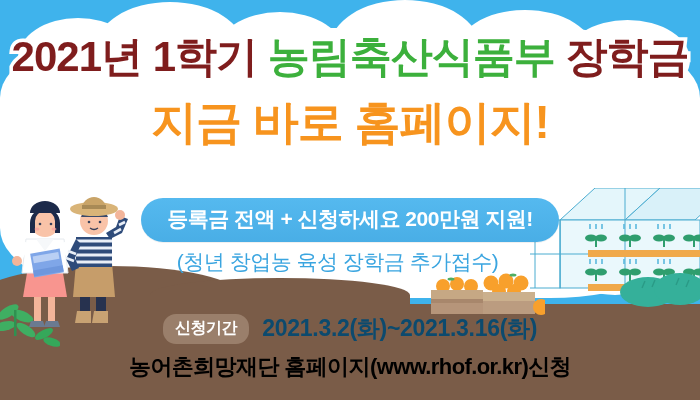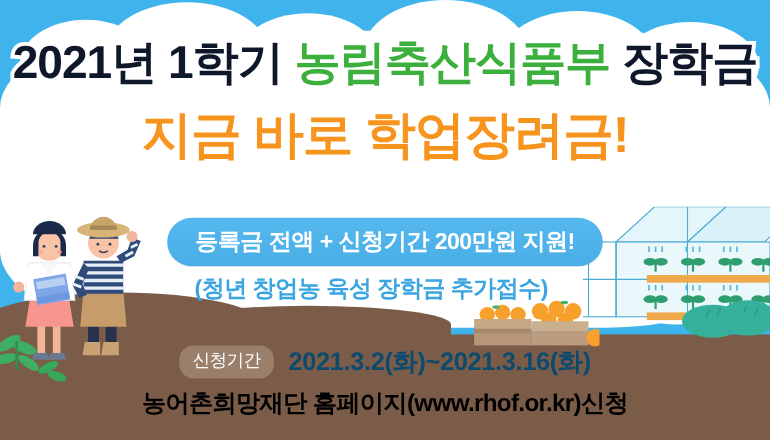--- a/index.html
+++ b/index.html
@@ -41,50 +41,50 @@
   .headline{
     position:absolute;left:0;top:28px;width:700px;text-align:center;
     z-index:20;pointer-events:none;
   }
   .line1{
     font-size:42px;font-weight:bold;letter-spacing:-1px;white-space:nowrap;
     line-height:58px;
     -webkit-text-stroke:7px #ffffff;paint-order:stroke fill;
   }
   .line1 .seg{ -webkit-text-stroke:7px #ffffff; paint-order:stroke fill;}
-  .c-blue{color:#0f172a;}
+  .c-blue{color:#7f1d1d;}
   .c-green{color:#3cb03c;}
   .line2{
     margin-top:6px;font-size:46px;font-weight:bold;letter-spacing:-1px;
     color:#f7941e;line-height:60px;white-space:nowrap;
     -webkit-text-stroke:8px #ffffff;paint-order:stroke fill;
   }
 
   
   .pill-row{position:absolute;left:0;top:198px;width:700px;text-align:center;z-index:22;}
   .pill{
     display:inline-block;padding:7px 26px 9px;border-radius:22px;
     background:linear-gradient(180deg,#55b9ef 0%,#49aee6 100%);
     color:#ffffff;font-size:21px;font-weight:bold;letter-spacing:-0.5px;
     white-space:nowrap;box-shadow:0 1px 0 rgba(0,0,0,.06);
   }
   .subnote{
     position:absolute;left:0;top:248px;width:675px;text-align:center;z-index:22;
-    color:#3aa5e0;font-size:21px;font-weight:bold;letter-spacing:-0.5px;white-space:nowrap;
+    color:#3aa5e0;font-size:21px;font-weight:normal;letter-spacing:-0.5px;white-space:nowrap;
   }
 
   
   .period-row{
     position:absolute;left:0;top:313px;width:700px;text-align:center;z-index:25;
     white-space:nowrap;
   }
   .badge{
     display:inline-block;vertical-align:middle;
     background:#9a7f6b;color:#ffffff;border-radius:13px;
-    padding:4px 12px 5px;font-size:16px;font-weight:normal;letter-spacing:-0.5px;
+    padding:4px 12px 5px;font-size:16px;font-weight:bold;letter-spacing:-0.5px;
   }
   .period-text{
     display:inline-block;vertical-align:middle;margin-left:9px;
     color:#0c4a6e;font-size:23px;font-weight:bold;letter-spacing:-0.3px;
   }
   .site-row{
     position:absolute;left:0;top:352px;width:700px;text-align:center;z-index:25;
     color:#000000;font-size:22px;font-weight:bold;letter-spacing:-0.6px;white-space:nowrap;
   }
 
@@ -355,25 +355,25 @@
       </g>
     </svg>
   </div>
 
   <div class="headline">
     <div class="line1">
       <span class="seg c-blue">2021년 1학기</span>
       <span class="seg c-green">농림축산식품부</span>
       <span class="seg c-blue">장학금</span>
     </div>
-    <div class="line2">지금 바로 학업장려금!</div>
+    <div class="line2">지금 바로 홈페이지!</div>
   </div>
 
   <div class="pill-row">
-    <span class="pill">등록금 전액 + 신청기간 200만원 지원!</span>
+    <span class="pill">등록금 전액 + 신청하세요 200만원 지원!</span>
   </div>
   <div class="subnote">(청년 창업농 육성 장학금 추가접수)</div>
 
   <div class="period-row">
     <span class="badge">신청기간</span>
     <span class="period-text">2021.3.2(화)~2021.3.16(화)</span>
   </div>
   <div class="site-row">농어촌희망재단 홈페이지(www.rhof.or.kr)신청</div>
 
 </div>

